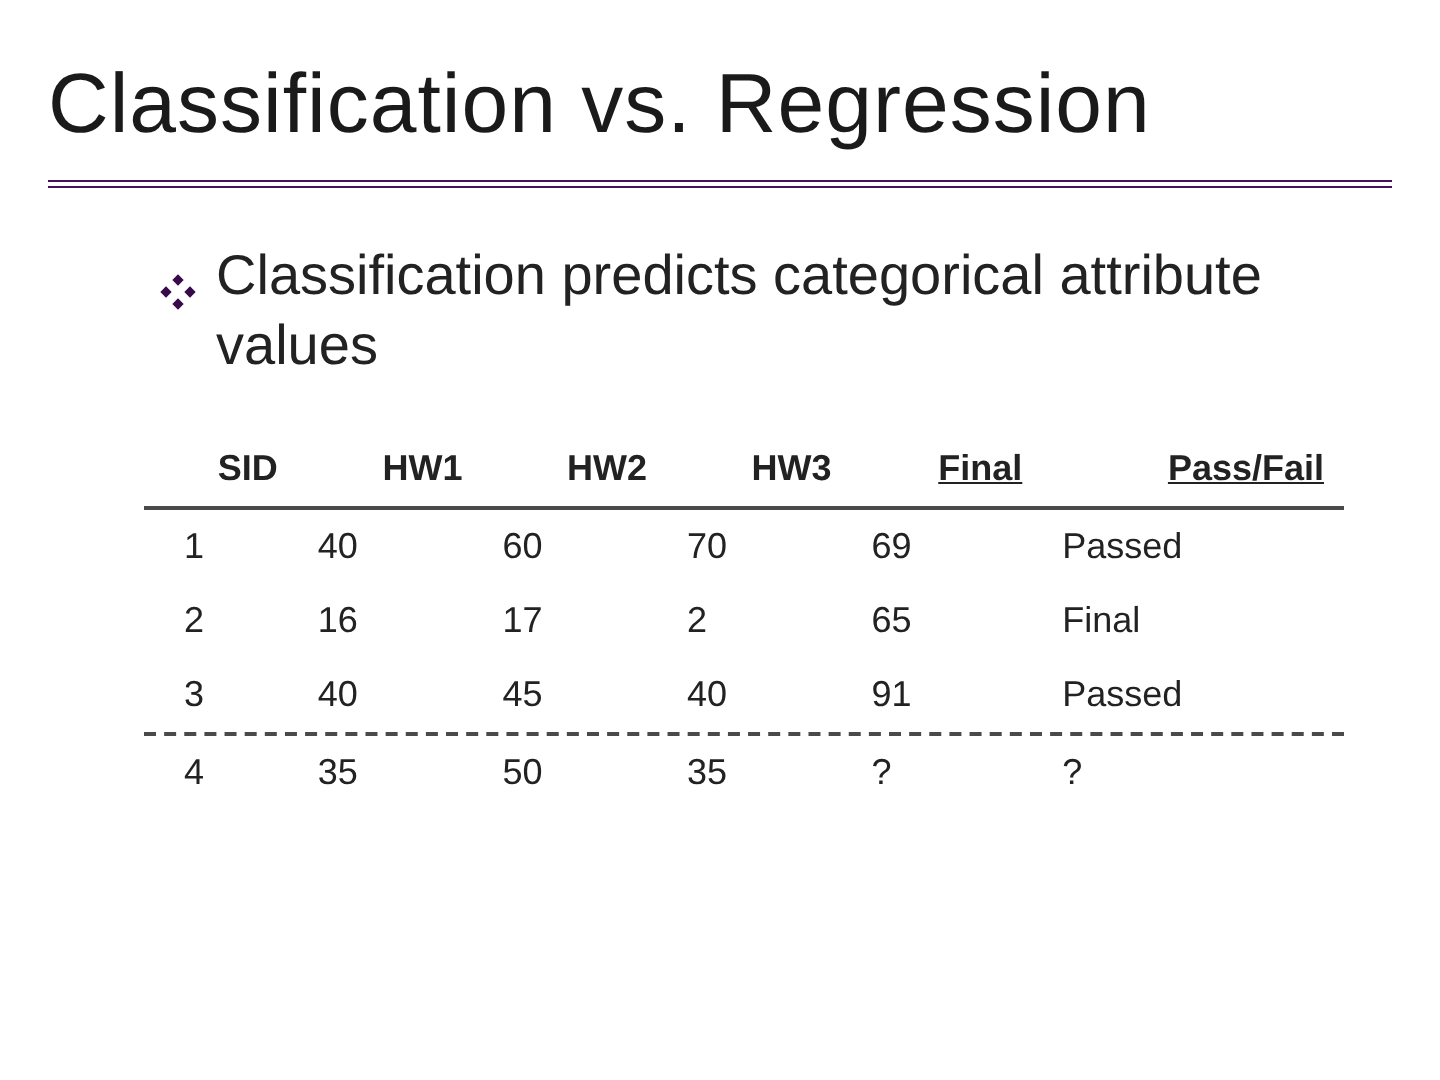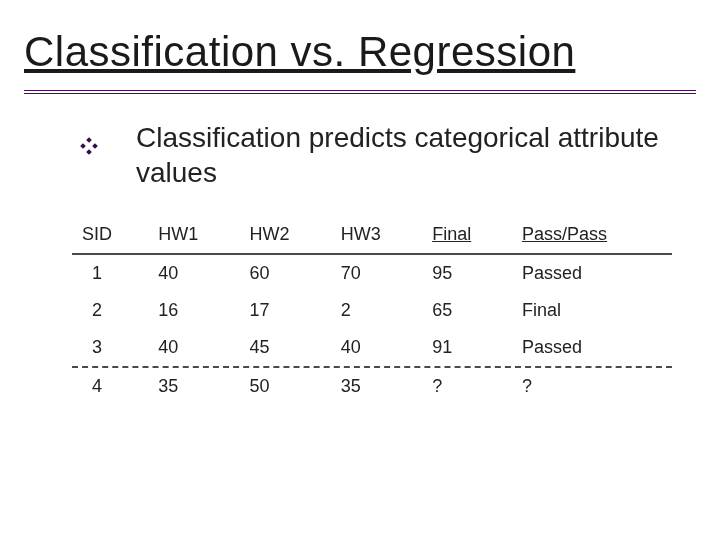--- a/index.html
+++ b/index.html
@@ -23,33 +23,31 @@
     border-bottom: 4px double #4b0d5f;
     padding: 10px 8px 14px 0;
     margin-bottom: 26px;
   }
   h1.title {
     margin: 0;
     font-size: 42px;
     font-weight: 400;
     letter-spacing: 0.5px;
     color: #1a1a1a;
-    text-decoration: underline;
   }
   .bullets {
     padding-left: 56px;
     padding-right: 16px;
   }
   .bullet {
     display: flex;
     align-items: flex-start;
     font-size: 28px;
     line-height: 1.25;
     margin-bottom: 6px;
-    gap: 28px;
   }
   .bullet .icon {
     flex: 0 0 auto;
     margin-right: 10px;
     margin-top: 8px;
     width: 18px;
     height: 18px;
   }
   .bullet .text {
     flex: 1 1 auto;
@@ -61,22 +59,22 @@
     margin-top: 28px;
     padding-left: 48px;
     padding-right: 24px;
   }
   table {
     width: 100%;
     border-collapse: collapse;
     font-size: 18px;
   }
   th {
-    text-align: left;
-    font-weight: 400;
+    text-align: right;
+    font-weight: 700;
     padding: 6px 10px 8px 10px;
   }
   th:nth-child(5), th:nth-child(6) {
     text-decoration: underline;
   }
   td {
     text-align: left;
     padding: 8px 10px 8px 10px;
   }
   td:first-child {
@@ -127,35 +125,35 @@
 
   <div class="table-wrap">
     <table>
       <thead>
         <tr>
           <th>SID</th>
           <th>HW1</th>
           <th>HW2</th>
           <th>HW3</th>
           <th>Final</th>
-          <th>Pass/Pass</th>
+          <th>Pass/Fail</th>
         </tr>
       </thead>
       <tbody>
         <tr class="hr-solid">
             <td colspan="6">
               <div></div>
             </td>
           </tr>
         <tr>
           <td>1</td>
           <td>40</td>
           <td>60</td>
           <td>70</td>
-          <td>95</td>
+          <td>69</td>
           <td>Passed</td>
         </tr>
         <tr>
           <td>2</td>
           <td>16</td>
           <td>17</td>
           <td>2</td>
           <td>65</td>
           <td>Final</td>
         </tr>

